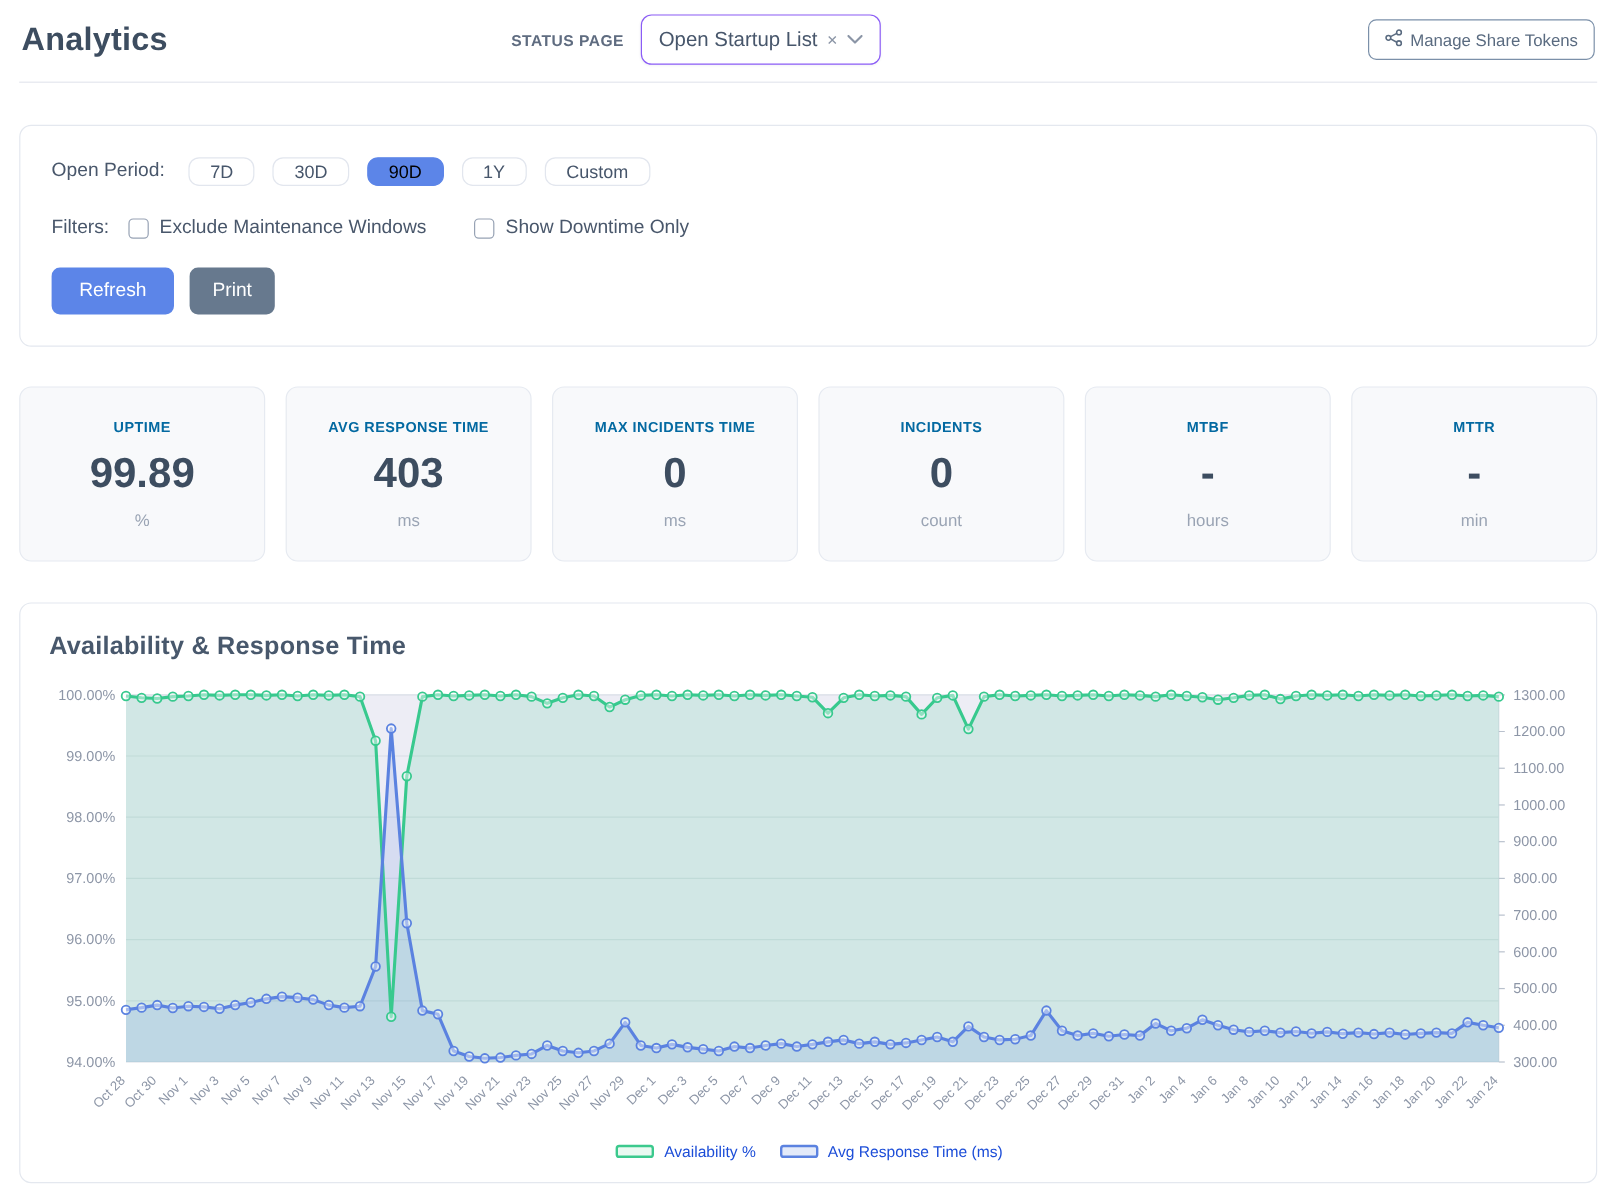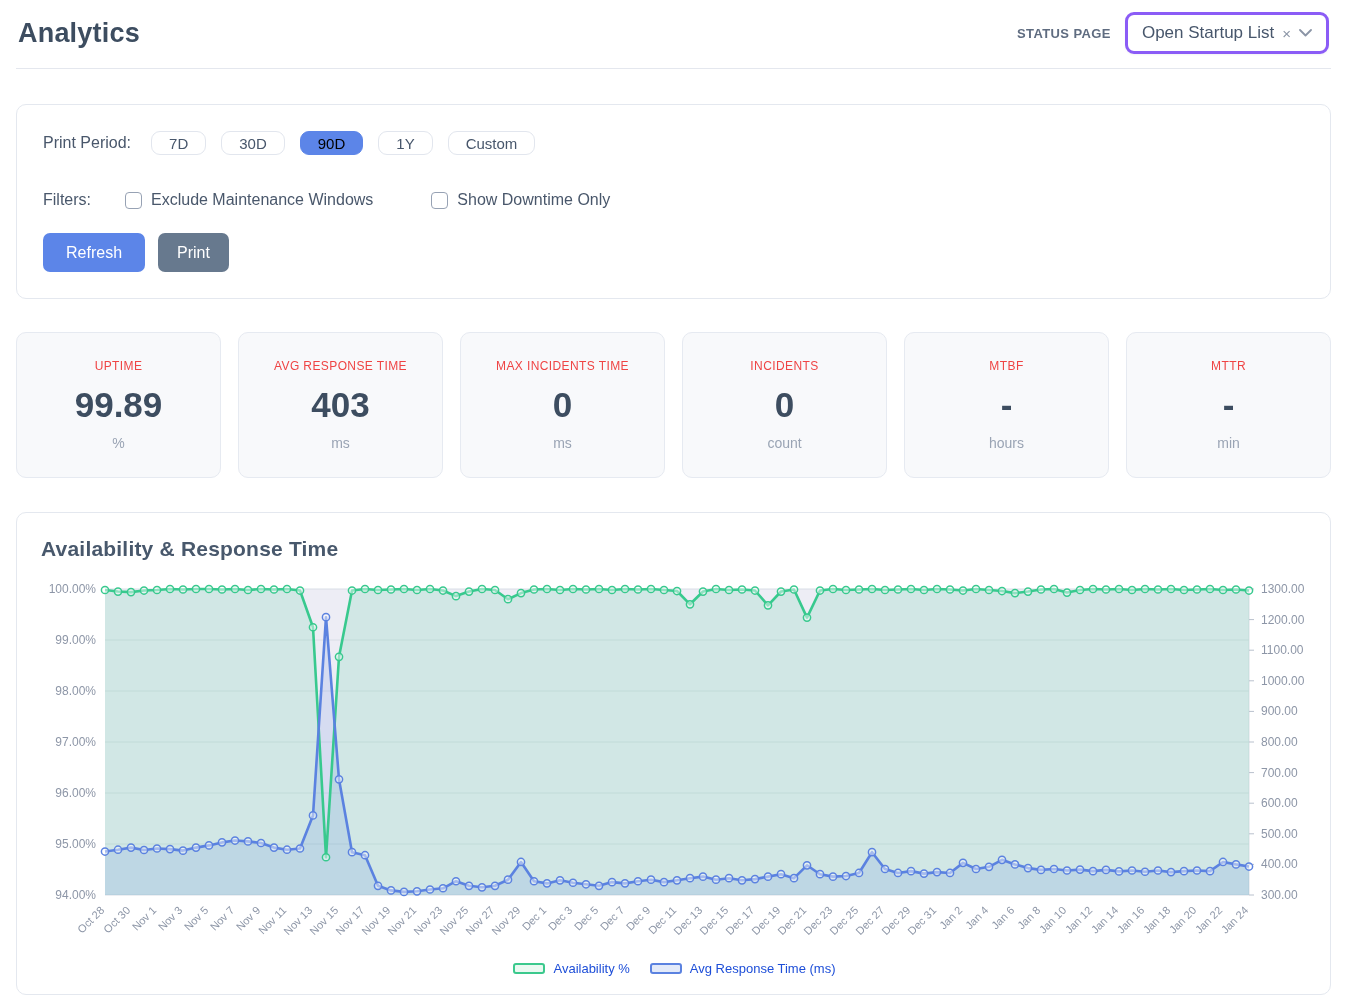--- a/index.html
+++ b/index.html
@@ -4,49 +4,49 @@
 <style>
   * { margin:0; padding:0; box-sizing:border-box; }
   html,body { background:#ffffff; font-family:"Liberation Sans", sans-serif; color:#46566a; }
   .page { width:1347px; min-height:995px; padding:0 16px 20px 16px; }
 
   
   .header { display:flex; align-items:center; justify-content:space-between; padding:12px 2px 14px 2px; border-bottom:1px solid #e4e7ee; }
   .app-title { font-size:27px; font-weight:700; color:#3d4d60; letter-spacing:.2px; }
   .status-wrap { display:flex; align-items:center; gap:14px; margin-left:-120px; }
   .status-label { font-size:13px; font-weight:700; color:#5f6c80; letter-spacing:.4px; }
-  .status-select { display:flex; align-items:center; gap:8px; border:3px solid #8b5cf6; border-radius:9px; background:#fff;
+  .status-select { display:flex; align-items:center; gap:8px; border:1px solid #8b5cf6; border-radius:9px; background:#fff;
       padding:0 14px; height:42px; font-size:17px; color:#47566b; box-shadow:0 1px 2px rgba(20,40,80,.05); cursor:pointer; }
   .clear-x { color:#8b95a6; font-size:15px; line-height:1; cursor:pointer; }
   .chev { color:#8b95a6; display:flex; align-items:center; }
   .btn-outline { display:flex; align-items:center; gap:6px; border:1px solid #7b90a9; background:#fff; color:#5a6b80;
       border-radius:7px; height:34px; padding:0 13px; font-size:14px; cursor:pointer; }
 
   
   .panel { border:1px solid #e4e8ef; border-radius:10px; background:#fff; }
   .toolbar { margin-top:35px; padding:26px; }
   .row { display:flex; align-items:center; }
   .tp-label { font-size:16px; color:#49576b; margin-right:20px; }
   .pill { border:1px solid #e2e6ee; background:#fff; color:#47566b; font-size:15px; border-radius:9px;
       padding:0 17px; height:24px; margin-right:15px; cursor:pointer; font-family:inherit; }
   .pill.active { background:#5c85e8; border-color:#5c85e8; color:#000000; }
-  .filters-row { margin-top:36px; gap:22px; }
+  .filters-row { margin-top:26px; gap:4px; }
   .filters-label { font-size:16px; color:#49576b; margin-right:12px; }
   .chk { display:flex; align-items:center; gap:9px; margin-right:36px; cursor:pointer; }
   .chk-box { width:17px; height:17px; border:1.6px solid #97a2b4; border-radius:4px; background:#fff; display:inline-block; }
   .chk-text { font-size:16px; color:#49576b; }
   .actions-row { margin-top:24px; gap:13px; }
   .btn-solid { border:none; border-radius:7px; height:39px; padding:0 23px; font-size:16px; color:#fff; cursor:pointer; font-family:inherit;text-align:right; }
   .btn-blue { background:#5c85e8; }
   .btn-gray { background:#67798e; padding:0 19px; }
 
   
   .stats { margin-top:33px; display:grid; grid-template-columns:repeat(6,1fr); gap:17px; }
   .card { background:#f8f9fb; border:1px solid #e6eaf1; border-radius:10px; text-align:center; padding:26px 8px 24px 8px; height:146px; }
-  .card-label { font-size:12px; font-weight:400; color:#ef4444; letter-spacing:.4px; }
+  .card-label { font-size:12px; font-weight:700; color:#0369a1; letter-spacing:.4px; }
   .card-value { font-size:35px; font-weight:700; color:#3d4d60; margin-top:12px; }
   .card-unit { font-size:14px; color:#9aa4b4; margin-top:10px; }
 
   
   .chart-panel { margin-top:34px; padding:24px 22px 18px 24px; }
   .chart-title { font-size:21px; font-weight:700; color:#48586c; letter-spacing:.2px; }
   .chart-wrap { margin-top:14px; }
   svg text { font-family:"Liberation Sans", sans-serif; }
   .legend { display:flex; justify-content:center; align-items:center; gap:20px; margin-top:2px; }
   .legend-item { display:flex; align-items:center; gap:8px; font-size:13px; color:#1d4ed8; }
@@ -66,25 +66,37 @@
       <div class="status-select">
         <span>Open Startup List</span>
         <span class="clear-x">×</span>
         <span class="chev">
           <svg width="13" height="8" viewBox="0 0 13 8">
               <polyline points="1,1 6.5,6.5 12,1" fill="none" stroke="#8b95a6" stroke-width="1.8" stroke-linecap="round" stroke-linejoin="round"></polyline>
             </svg>
         </span>
       </div>
     </div>
+    <button class="btn-outline">
+      <span>
+        <svg width="15" height="15" viewBox="0 0 16 16" fill="none" stroke="#5a6b80" stroke-width="1.4">
+          <circle cx="3.2" cy="8" r="2.1"></circle>
+            <circle cx="12.6" cy="3.2" r="2.1"></circle>
+            <circle cx="12.6" cy="12.8" r="2.1"></circle>
+          <line x1="5.1" y1="7" x2="10.7" y2="4.1"></line>
+            <line x1="5.1" y1="9" x2="10.7" y2="11.9"></line>
+        </svg>
+      </span>
+      <span>Manage Share Tokens</span>
+    </button>
   </div>
 
   <div class="panel toolbar">
     <div class="row">
-      <span class="tp-label">Print Period:</span>
+      <span class="tp-label">Open Period:</span>
       <button class="pill">7D</button>
       <button class="pill">30D</button>
       <button class="pill active">90D</button>
       <button class="pill">1Y</button>
       <button class="pill">Custom</button>
     </div>
     <div class="row filters-row">
       <span class="filters-label">Filters:</span>
       <span class="chk">
         <span class="chk-box"></span>

